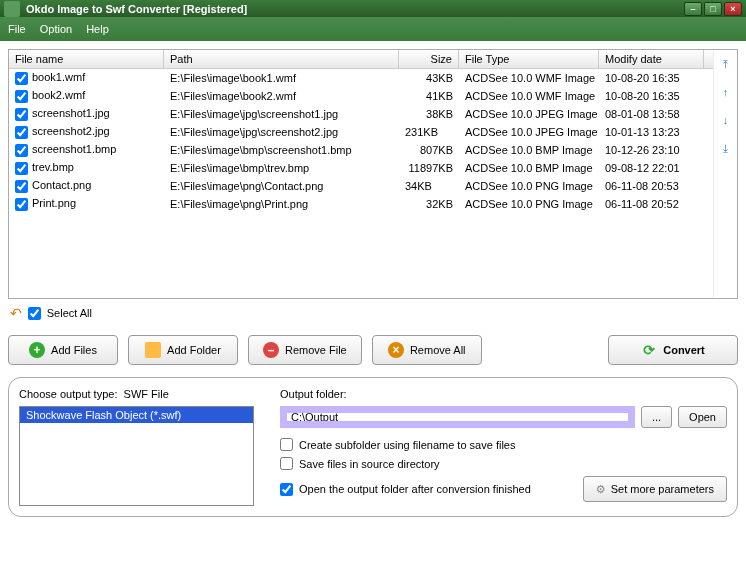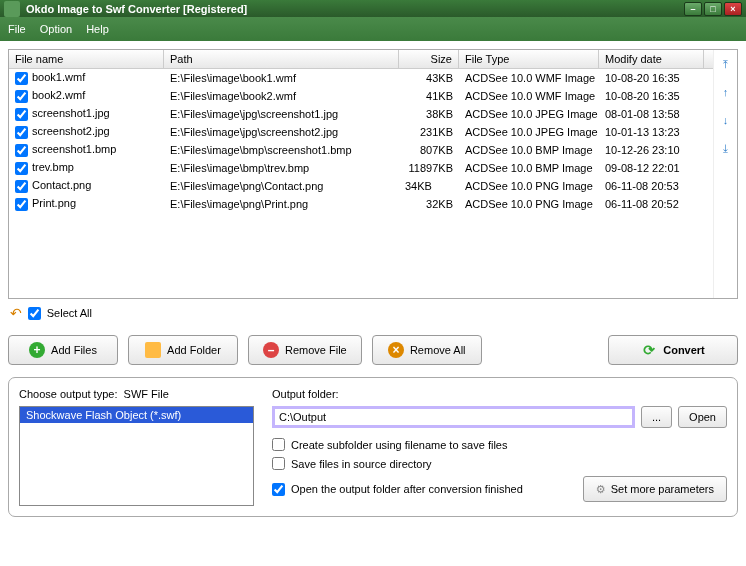--- a/index.html
+++ b/index.html
@@ -32,28 +32,28 @@
 .btnrow{display:flex;gap:10px;margin:8px 0}
 .btn{border:1px solid #999;border-radius:4px;background:linear-gradient(#fdfdfd,#e8e8e8);height:30px;display:inline-flex;align-items:center;justify-content:center;gap:6px;padding:0 14px;cursor:default}
 .btn.wide{min-width:110px}
 .btn.convert{min-width:130px;font-weight:bold;margin-left:auto}
 .ico{width:16px;height:16px;display:inline-flex;align-items:center;justify-content:center;border-radius:8px;color:#fff;font-size:12px;font-weight:bold}
 .ico.add{background:#3a3}
 .ico.fld{background:#fb4;border-radius:2px}
 .ico.rem{background:#d44}
 .ico.rem2{background:#d80}
 .ico.cv{background:transparent;color:#3a3;font-size:14px}
-.bottom{border:1px solid #aaa;border-radius:7px;padding:10px;display:flex;gap:18px;margin-top:4px}
+.bottom{border:1px solid #aaa;border-radius:13px;padding:10px;display:flex;gap:26px;margin-top:4px}
 .left{width:235px}
 .left .lbl{margin-bottom:6px}
 .listbox{border:1px solid #888;height:100px;background:#fff}
 .listbox .sel{background:#2a5ad8;color:#fff;padding:2px 6px}
 .right{flex:1}
 .folderrow{display:flex;gap:6px;align-items:center;margin:6px 0 10px}
-.folderrow input{flex:1;border:3px solid #c4b5fd;height:22px;padding:8px 4px;background:#fff}
+.folderrow input{flex:1;border:7px solid #c4b5fd;height:22px;padding:0 4px;background:#fff}
 .smbtn{border:1px solid #999;border-radius:3px;background:linear-gradient(#fdfdfd,#e8e8e8);height:22px;padding:0 10px}
 .chkrow{display:flex;align-items:center;gap:6px;margin:6px 0}
 .morebtn{border:1px solid #999;border-radius:3px;background:linear-gradient(#fdfdfd,#e8e8e8);height:26px;padding:0 12px;display:inline-flex;align-items:center;gap:5px;margin-left:auto}
 .rightbot{display:flex;align-items:center}
 .gear{color:#888}
 </style>
 </head>
 <body>
 
 <div class="titlebar">
@@ -100,21 +100,21 @@
           <div class="tr">
             <div class="td c-name"><input type="checkbox" checked="" style="">screenshot1.jpg</div>
             <div class="td c-path">E:\Files\image\jpg\screenshot1.jpg</div>
             <div class="td c-size" style="text-align:right">38KB</div>
             <div class="td c-type">ACDSee 10.0 JPEG Image</div>
             <div class="td c-date">08-01-08 13:58</div>
           </div>
           <div class="tr">
             <div class="td c-name"><input type="checkbox" checked="" style="">screenshot2.jpg</div>
             <div class="td c-path">E:\Files\image\jpg\screenshot2.jpg</div>
-            <div class="td c-size" style="text-align:right">231KB</div>
+            <div class="td c-size" style="text-align:left">231KB</div>
             <div class="td c-type">ACDSee 10.0 JPEG Image</div>
             <div class="td c-date">10-01-13 13:23</div>
           </div>
           <div class="tr">
             <div class="td c-name"><input type="checkbox" checked="" style="">screenshot1.bmp</div>
             <div class="td c-path">E:\Files\image\bmp\screenshot1.bmp</div>
             <div class="td c-size" style="text-align:right">807KB</div>
             <div class="td c-type">ACDSee 10.0 BMP Image</div>
             <div class="td c-date">10-12-26 23:10</div>
           </div>

